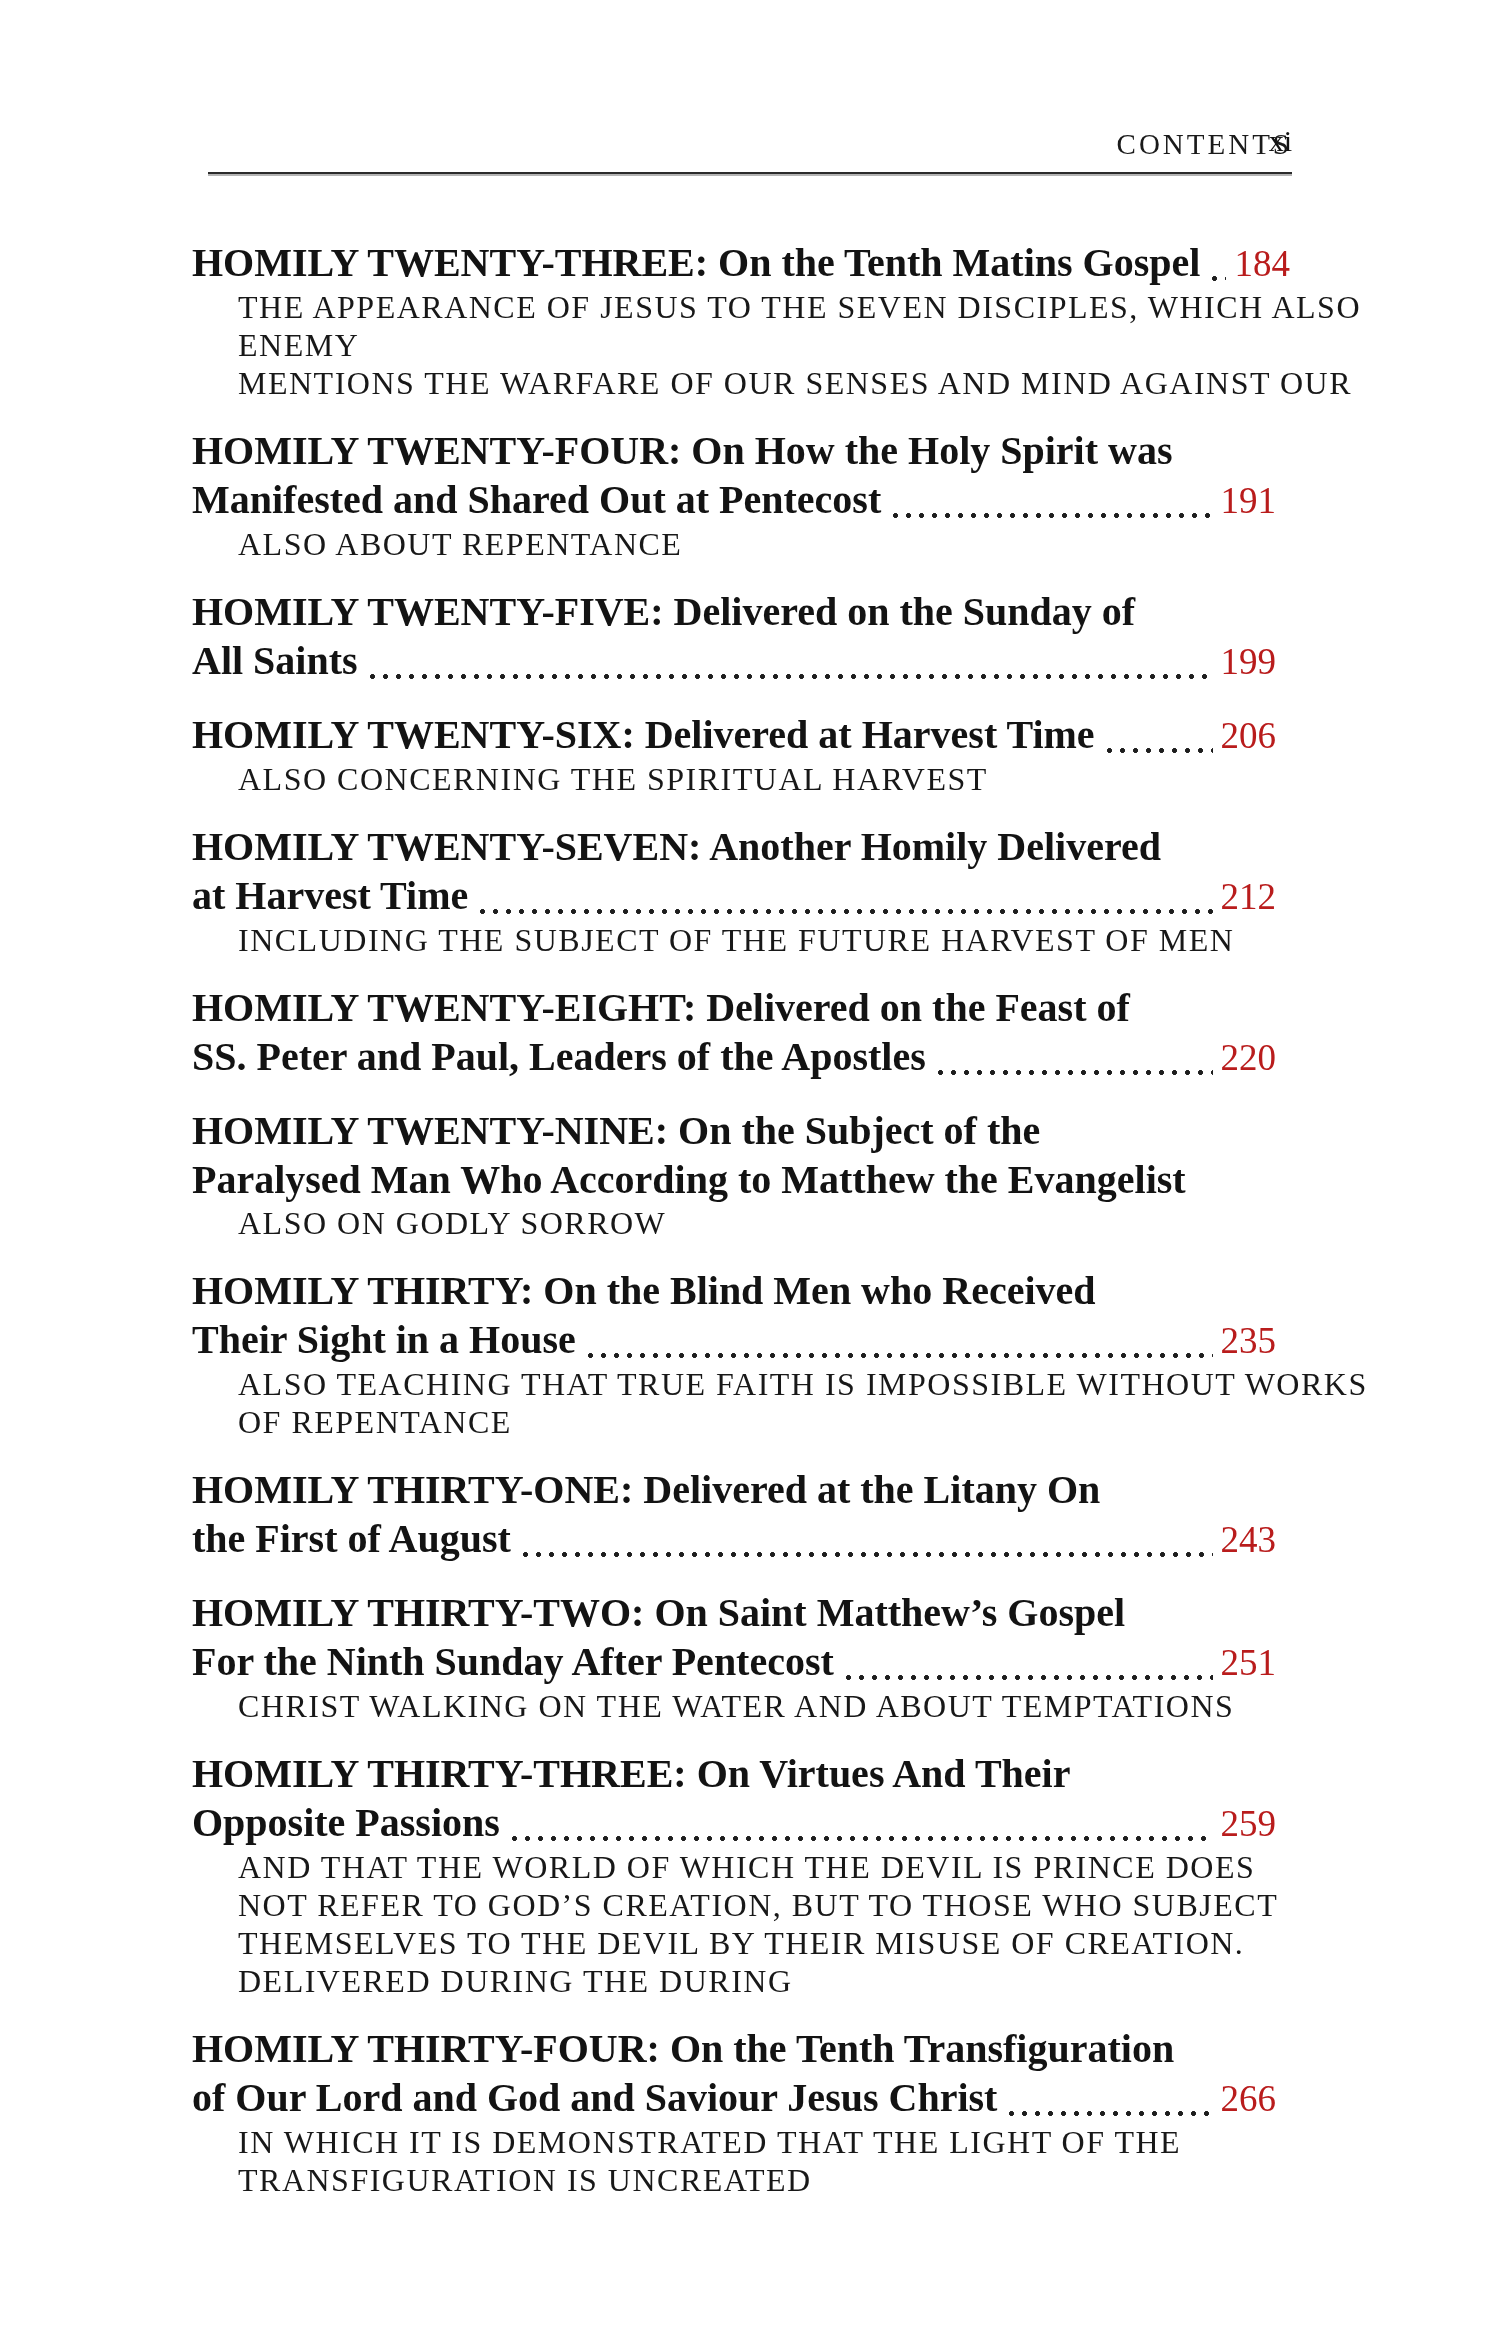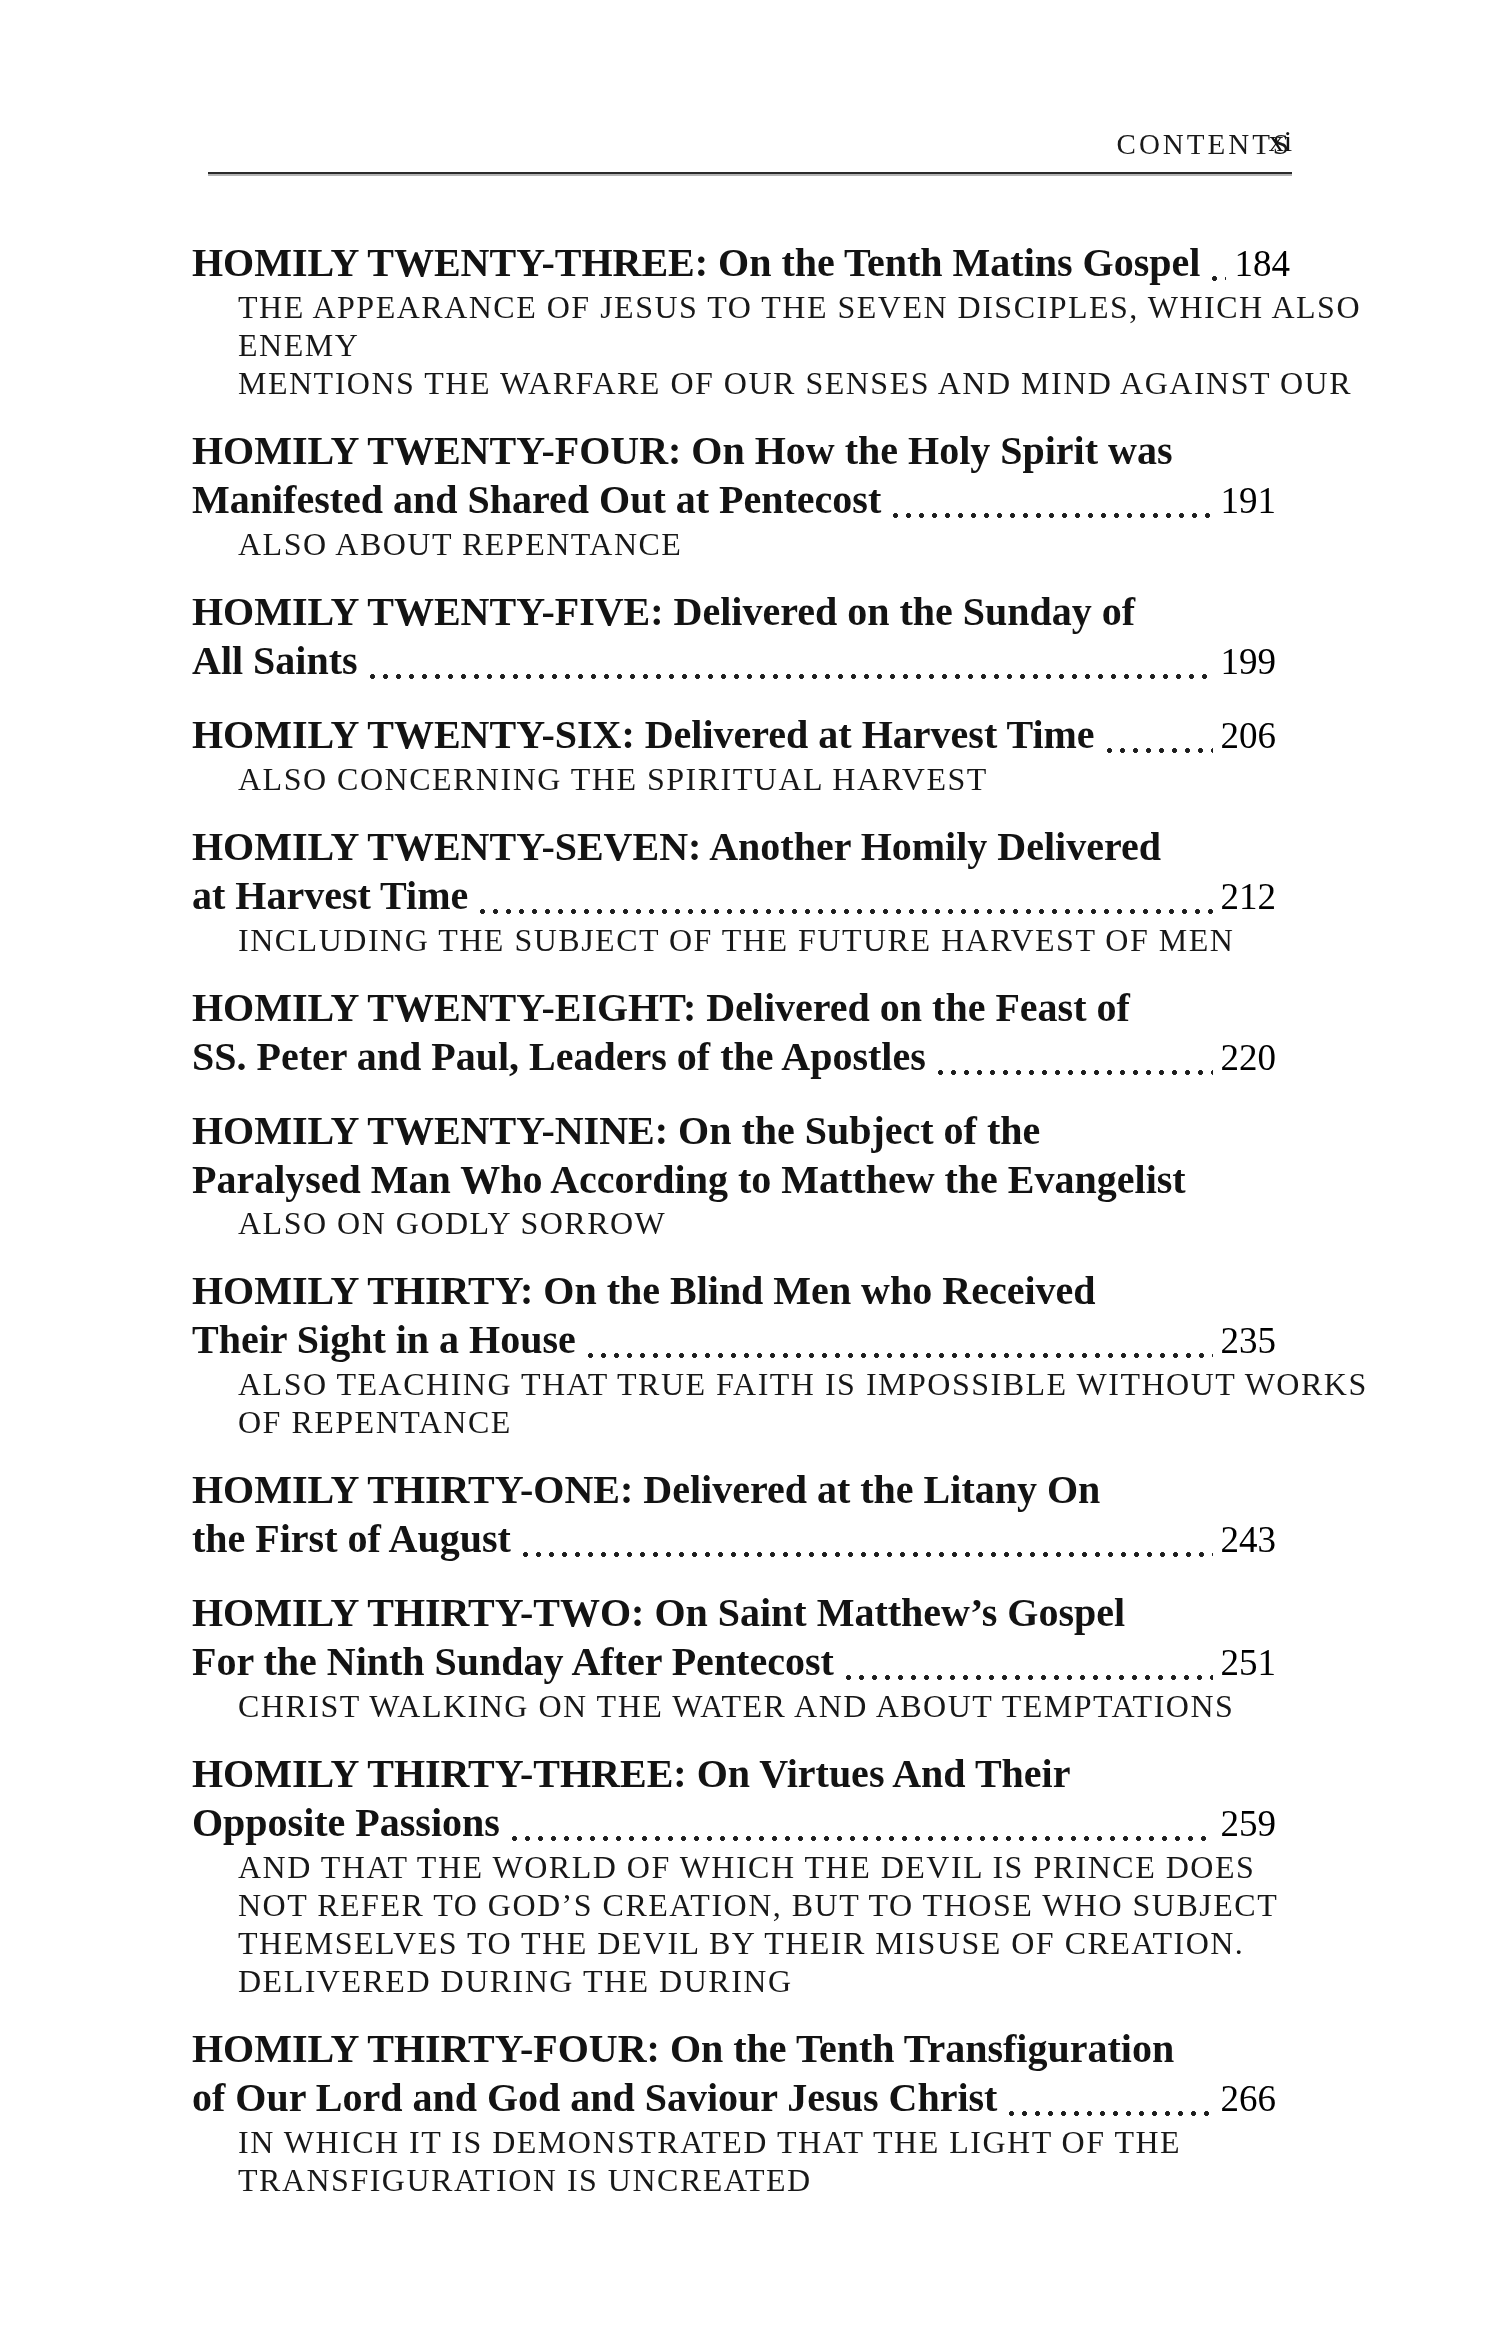--- a/index.html
+++ b/index.html
@@ -69,21 +69,21 @@
     margin: 0 8px 7px 8px;
     background-image: radial-gradient(circle, #1e1e1e 2.2px, transparent 2.7px);
     background-size: 13px 5px;
     background-repeat: repeat-x;
     background-position: left center;
   }
   .pnum {
     font-weight: normal;
     font-size: 37px;
     white-space: nowrap;
-    color: #000000;
+    color: #b91c1c;
   }
   .entry-subtitle {
     padding-left: 46px;
     font-size: 32px;
     line-height: 38px;
     letter-spacing: 1.5px;
     color: #181818;
   }
   .s-line { white-space: nowrap; }
 </style>

